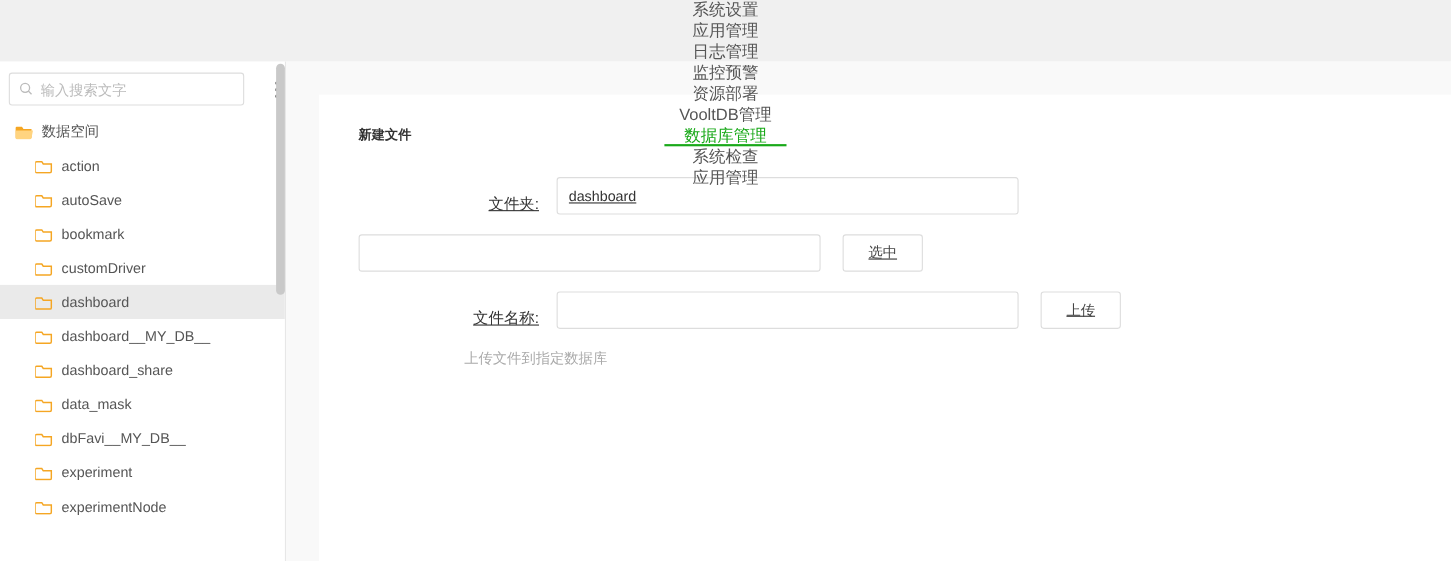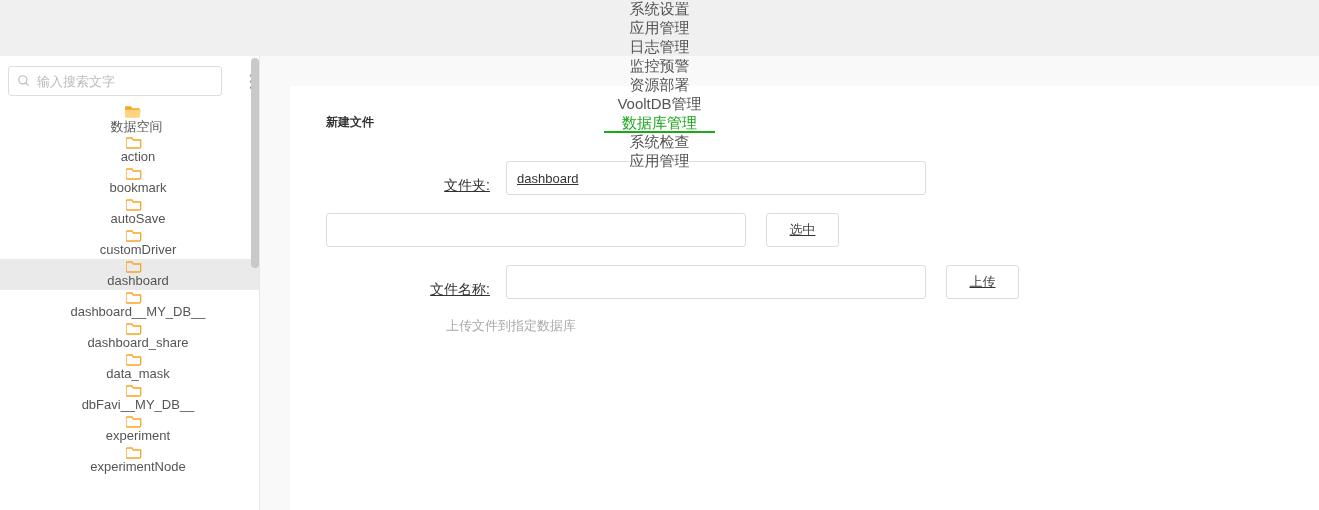--- a/index.html
+++ b/index.html
@@ -111,23 +111,22 @@
     .tree { overflow-y: auto; flex: 1; }
     .tree-node {
       display: flex;
       align-items: center;
       height: 31px;
       padding-left: 14px;
       cursor: pointer;
       color: #555;
       font-size: 13px;
       white-space: nowrap;
-      flex-direction: column;
-    }
-    .tree-node.child { padding-left: 17px; }
+    }
+    .tree-node.child { padding-left: 32px; }
     .tree-node.selected { background: #eaeaea; }
     .folder-icon {
       width: 16px; height: 14px;
       margin-right: 8px;
       flex: 0 0 auto;
     }
     .folder-icon.open svg path:first-child { fill: #f5a623; }
 
     
     .main {
@@ -176,21 +175,21 @@
       height: 34px;
       margin-left: 20px;
       border: 1px solid #ddd;
       background: #fff;
       border-radius: 3px;
       cursor: pointer;
       font-size: 13px;
       color: #444;
     }
     .hint {
-      margin-left: 120px;
+      margin-left: 96px;
       color: #aaa;
       font-size: 13px;
       margin-top: 6px;
     }
   </style>
 </head>
 <body>
 
 <div class="top-nav" id="top-nav">
     <div class="nav-item">系统设置</div>
@@ -237,27 +236,27 @@
           <div class="tree-node child">
             <span class="folder-icon"><svg width="16" height="14" viewBox="0 0 24 20">
                 <path fill="none" stroke="#f5a623" stroke-width="2" d="M2 4h7l2 3h11v10a2 2 0 0 1-2 2H2a2 2 0 0 1-2-2V6a2 2 0 0 1 2-2z"></path>
               </svg></span>
             <span>action</span>
           </div>
           <div class="tree-node child">
             <span class="folder-icon"><svg width="16" height="14" viewBox="0 0 24 20">
                 <path fill="none" stroke="#f5a623" stroke-width="2" d="M2 4h7l2 3h11v10a2 2 0 0 1-2 2H2a2 2 0 0 1-2-2V6a2 2 0 0 1 2-2z"></path>
               </svg></span>
+            <span>autoSave</span>
+          </div>
+          <div class="tree-node child">
+            <span class="folder-icon"><svg width="16" height="14" viewBox="0 0 24 20">
+                <path fill="none" stroke="#f5a623" stroke-width="2" d="M2 4h7l2 3h11v10a2 2 0 0 1-2 2H2a2 2 0 0 1-2-2V6a2 2 0 0 1 2-2z"></path>
+              </svg></span>
             <span>bookmark</span>
-          </div>
-          <div class="tree-node child">
-            <span class="folder-icon"><svg width="16" height="14" viewBox="0 0 24 20">
-                <path fill="none" stroke="#f5a623" stroke-width="2" d="M2 4h7l2 3h11v10a2 2 0 0 1-2 2H2a2 2 0 0 1-2-2V6a2 2 0 0 1 2-2z"></path>
-              </svg></span>
-            <span>autoSave</span>
           </div>
           <div class="tree-node child">
             <span class="folder-icon"><svg width="16" height="14" viewBox="0 0 24 20">
                 <path fill="none" stroke="#f5a623" stroke-width="2" d="M2 4h7l2 3h11v10a2 2 0 0 1-2 2H2a2 2 0 0 1-2-2V6a2 2 0 0 1 2-2z"></path>
               </svg></span>
             <span>customDriver</span>
           </div>
           <div class="tree-node child selected">
             <span class="folder-icon"><svg width="16" height="14" viewBox="0 0 24 20">
                 <path fill="none" stroke="#f5a623" stroke-width="2" d="M2 4h7l2 3h11v10a2 2 0 0 1-2 2H2a2 2 0 0 1-2-2V6a2 2 0 0 1 2-2z"></path>

